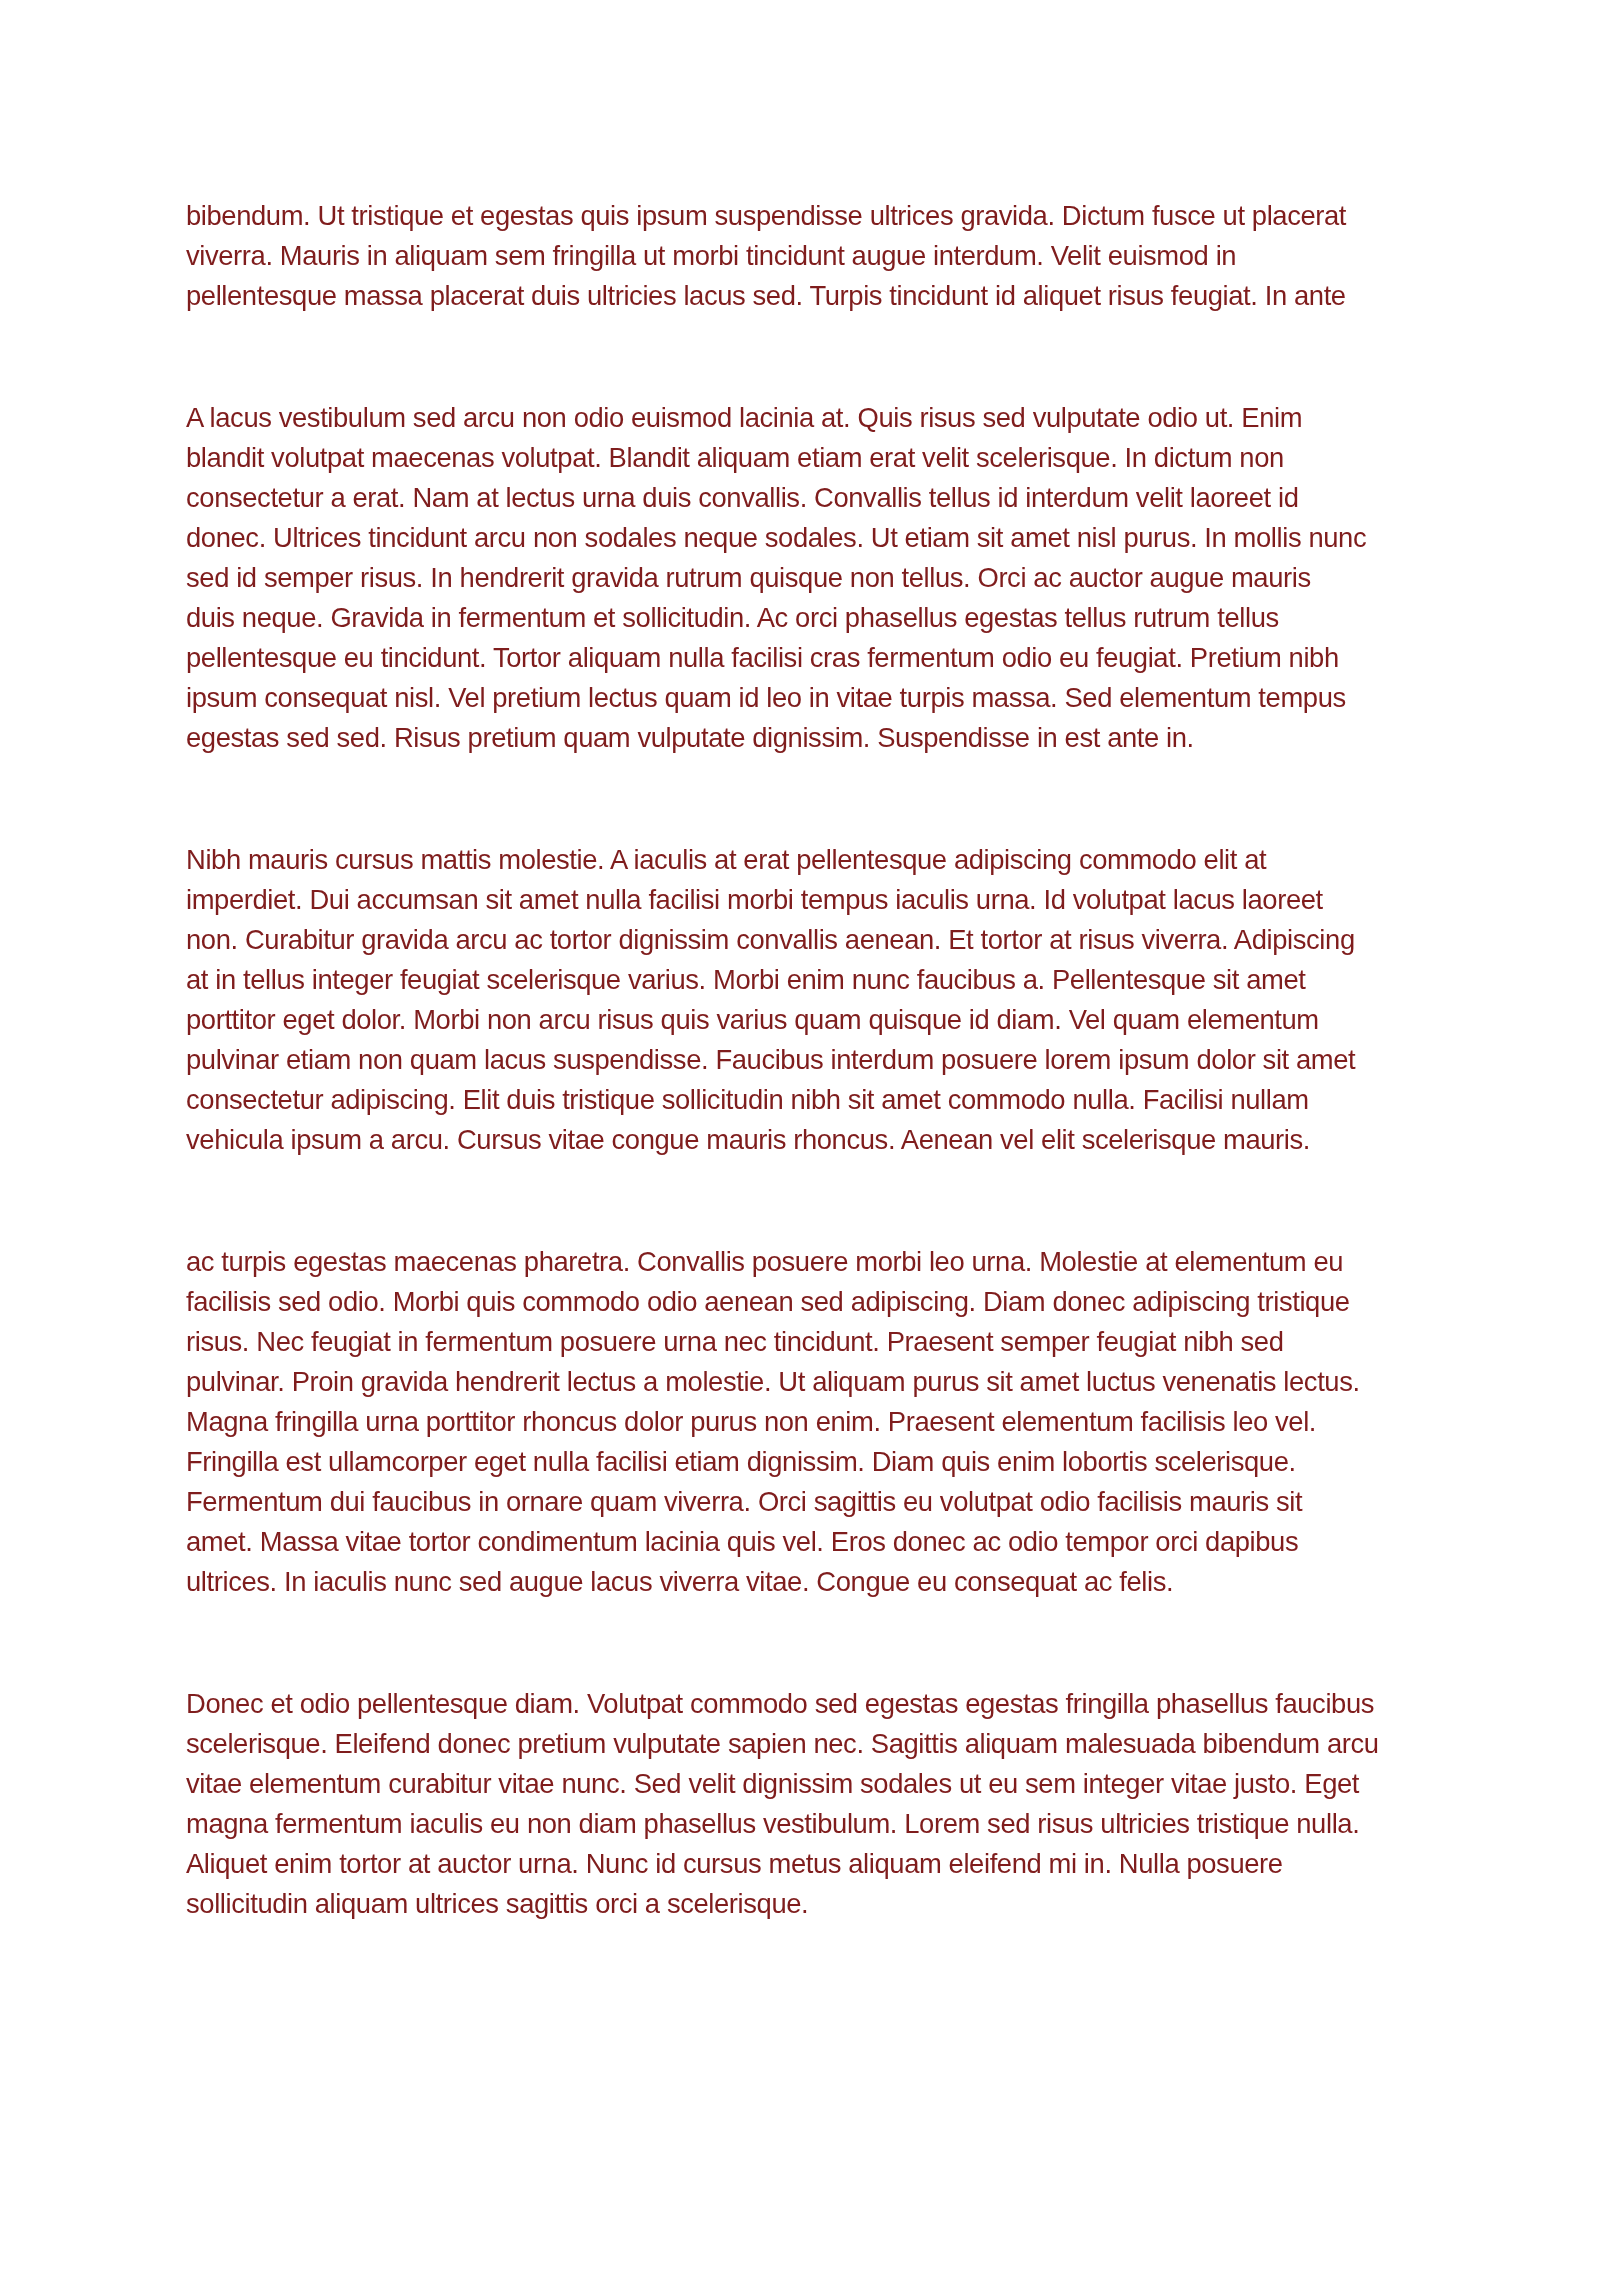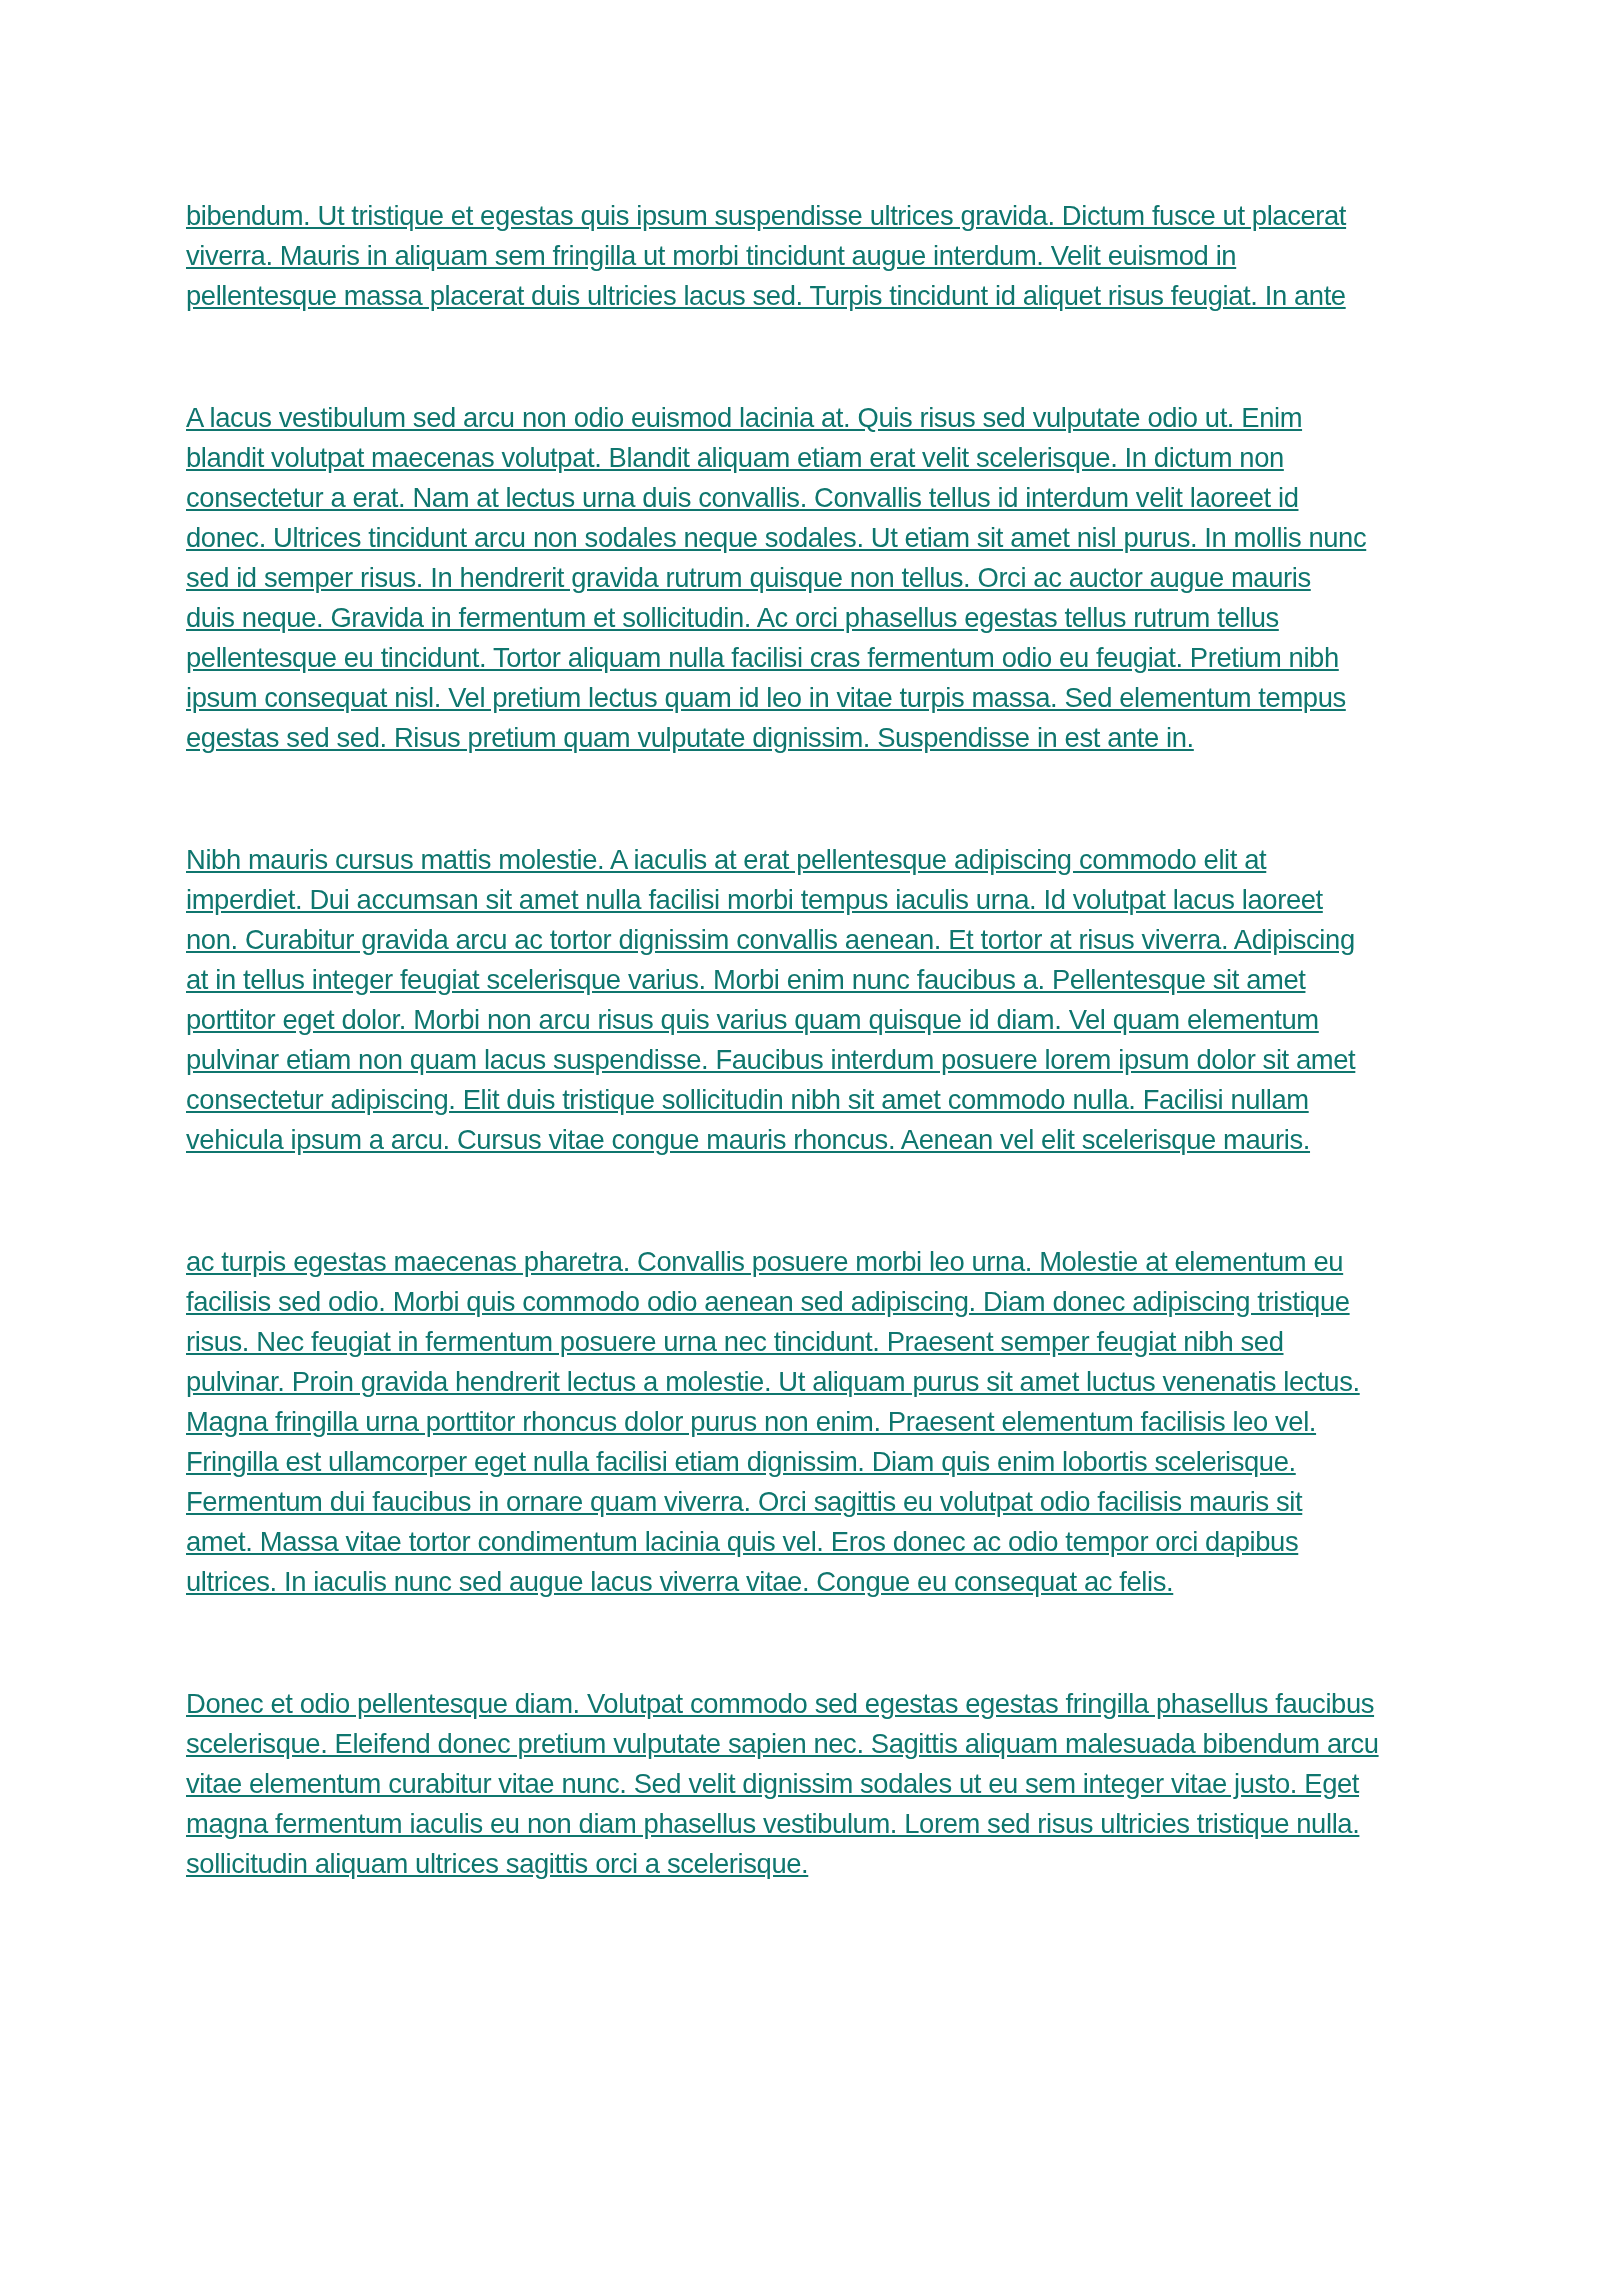--- a/index.html
+++ b/index.html
@@ -27,23 +27,22 @@
     left: 186px;
     top: 196px;
     width: 1245px;
   }
   .doc-paragraph {
     margin: 0 0 82px 0;
     padding: 0;
     font-size: 27.4px;
     line-height: 40px;
     letter-spacing: -0.4px;
-    color: #0f766e;
+    color: #7f1d1d;
     font-weight: 400;
-    text-decoration: underline;
   }
   .doc-line {
     display: block;
     white-space: pre;
     height: 40px;
   }
 </style>
 </head>
 <body>
 
@@ -84,17 +83,18 @@
         <span class="doc-line">Fringilla est ullamcorper eget nulla facilisi etiam dignissim. Diam quis enim lobortis scelerisque.</span>
         <span class="doc-line">Fermentum dui faucibus in ornare quam viverra. Orci sagittis eu volutpat odio facilisis mauris sit</span>
         <span class="doc-line">amet. Massa vitae tortor condimentum lacinia quis vel. Eros donec ac odio tempor orci dapibus</span>
         <span class="doc-line">ultrices. In iaculis nunc sed augue lacus viverra vitae. Congue eu consequat ac felis.</span>
       </p>
       <p class="doc-paragraph">
         <span class="doc-line">Donec et odio pellentesque diam. Volutpat commodo sed egestas egestas fringilla phasellus faucibus</span>
         <span class="doc-line">scelerisque. Eleifend donec pretium vulputate sapien nec. Sagittis aliquam malesuada bibendum arcu</span>
         <span class="doc-line">vitae elementum curabitur vitae nunc. Sed velit dignissim sodales ut eu sem integer vitae justo. Eget</span>
         <span class="doc-line">magna fermentum iaculis eu non diam phasellus vestibulum. Lorem sed risus ultricies tristique nulla.</span>
+        <span class="doc-line">Aliquet enim tortor at auctor urna. Nunc id cursus metus aliquam eleifend mi in. Nulla posuere</span>
         <span class="doc-line">sollicitudin aliquam ultrices sagittis orci a scelerisque.</span>
       </p>
     </div>
 </div>
 
 
 </body></html>

